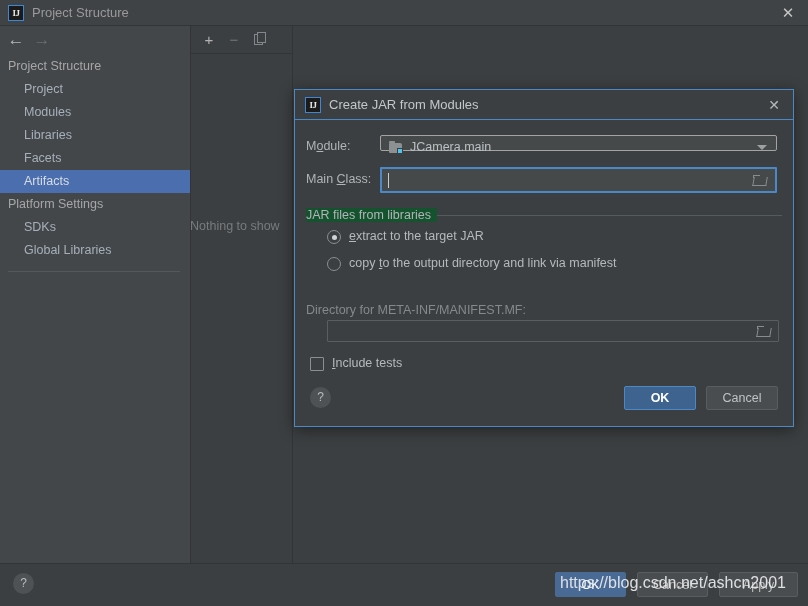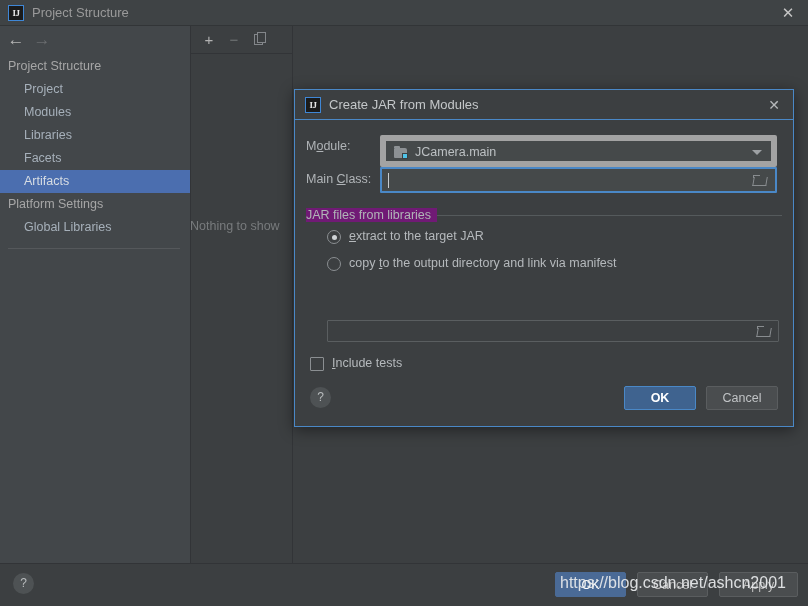--- a/index.html
+++ b/index.html
@@ -292,23 +292,23 @@
   .dlg-label {
     position: absolute;
     color: #b0b4b7;
     font-size: 12.5px;
   }
   .u { text-decoration: underline; }
 
   .combo {
     position: absolute;
     left: 85px; top: 45px;
-    width: 397px; height: 32px;
+    width: 397px; height: 16px;
     background: #45494a;
-    border: 6px solid #a3a3a3;
+    border: 1px solid #a3a3a3;
     box-sizing: border-box;
     border-radius: 2px;
     cursor: default;
   }
   .combo-icon {
     position: absolute;
     left: 8px; top: 5px;
     width: 14px; height: 13px;
   }
   .mod-folder {
@@ -388,21 +388,21 @@
     border-top: 1.5px solid #888c8f;
     border-left: 1.5px solid #888c8f;
     box-sizing: border-box;
   }
 
   .group-title {
     position: absolute;
     left: 11px; top: 118px;
     font-size: 12.5px;
     color: #b0b4b7;
-    background: #701a75;
+    background: #14532d;
     padding-right: 6px;
     z-index: 2;
   }
   .group-line {
     position: absolute;
     left: 11px; top: 125px;
     width: 476px; height: 1px;
     background: #555a5c;
   }
 
@@ -528,20 +528,21 @@
       <div class="nav-arrow nav-fwd">→</div>
     </div>
     <div class="nav-list">
       <div class="nav-group">Project Structure</div>
       <div class="nav-item">Project</div>
       <div class="nav-item">Modules</div>
       <div class="nav-item">Libraries</div>
       <div class="nav-item">Facets</div>
       <div class="nav-item selected">Artifacts</div>
       <div class="nav-group">Platform Settings</div>
+      <div class="nav-item">SDKs</div>
       <div class="nav-item">Global Libraries</div>
       <div class="nav-sep"></div>
     </div>
   </div>
 
   <div class="mid-panel">
     <div class="mid-toolbar">
       <div class="tbtn tbtn-add">+</div>
       <div class="tbtn tbtn-rem">−</div>
       <div class="tbtn tbtn-copy"><span class="copy-glyph"></span></div>
@@ -588,20 +589,21 @@
     <div class="radio-row" style="top:139px;">
       <span class="radio checked"></span>
       <span class="radio-label"><span></span><span class="u">e</span><span>xtract to the target JAR</span></span>
     </div>
 
     <div class="radio-row" style="top:166px;">
       <span class="radio"></span>
       <span class="radio-label"><span>copy </span><span class="u">t</span><span>o the output directory and link via manifest</span></span>
     </div>
 
+    <div class="dir-label">Directory for META-INF/MANIFEST.MF:</div>
     <div class="dir-field">
       <span class="folder-btn" style="right:7px; top:5px;"></span>
     </div>
 
     <div class="check-row">
       <span class="checkbox"></span>
       <span class="check-label"><span></span><span class="u">I</span><span>nclude tests</span></span>
     </div>
 
     <div class="dlg-help">?</div>

